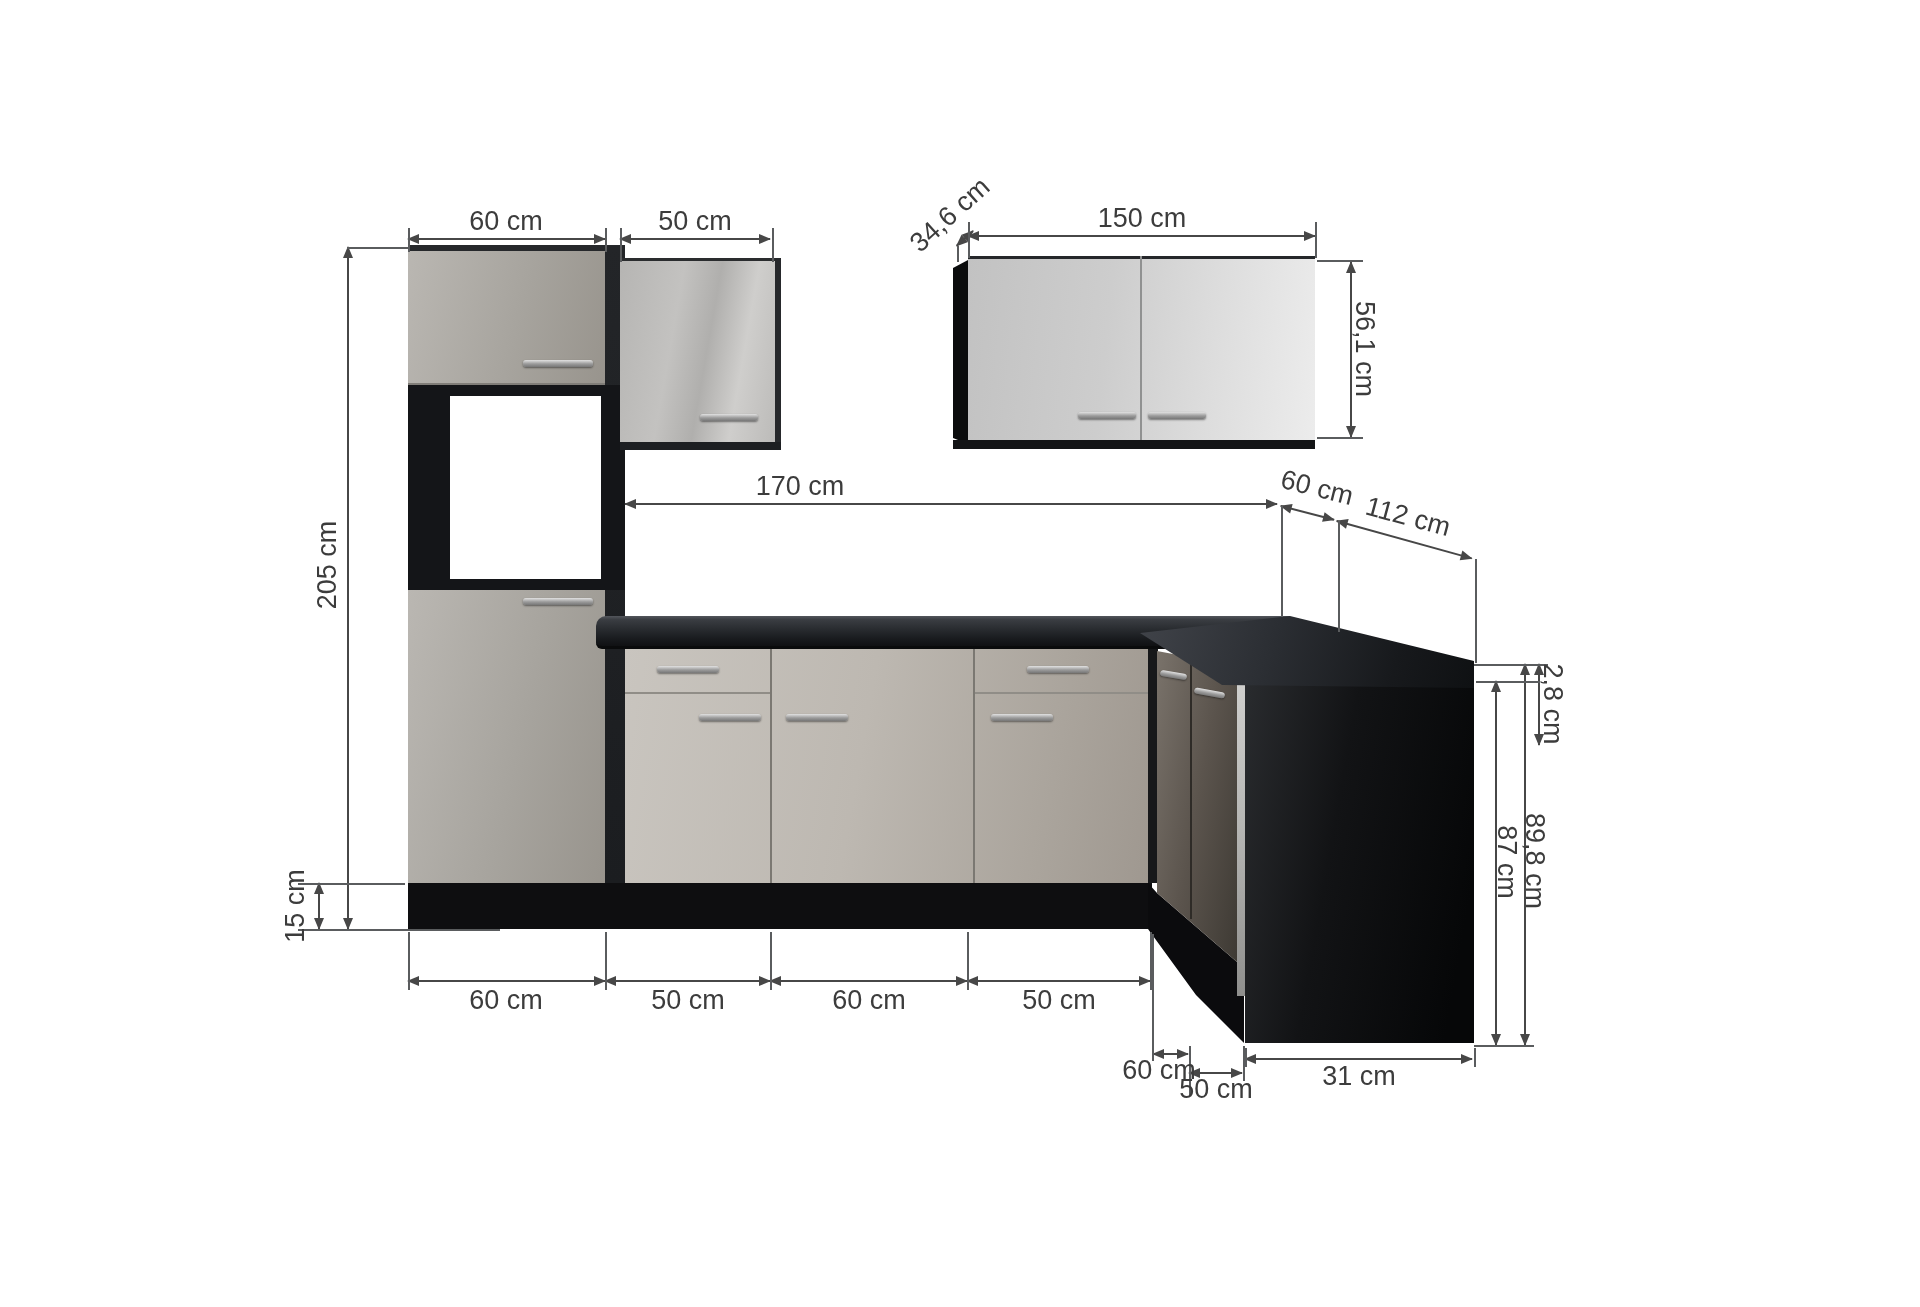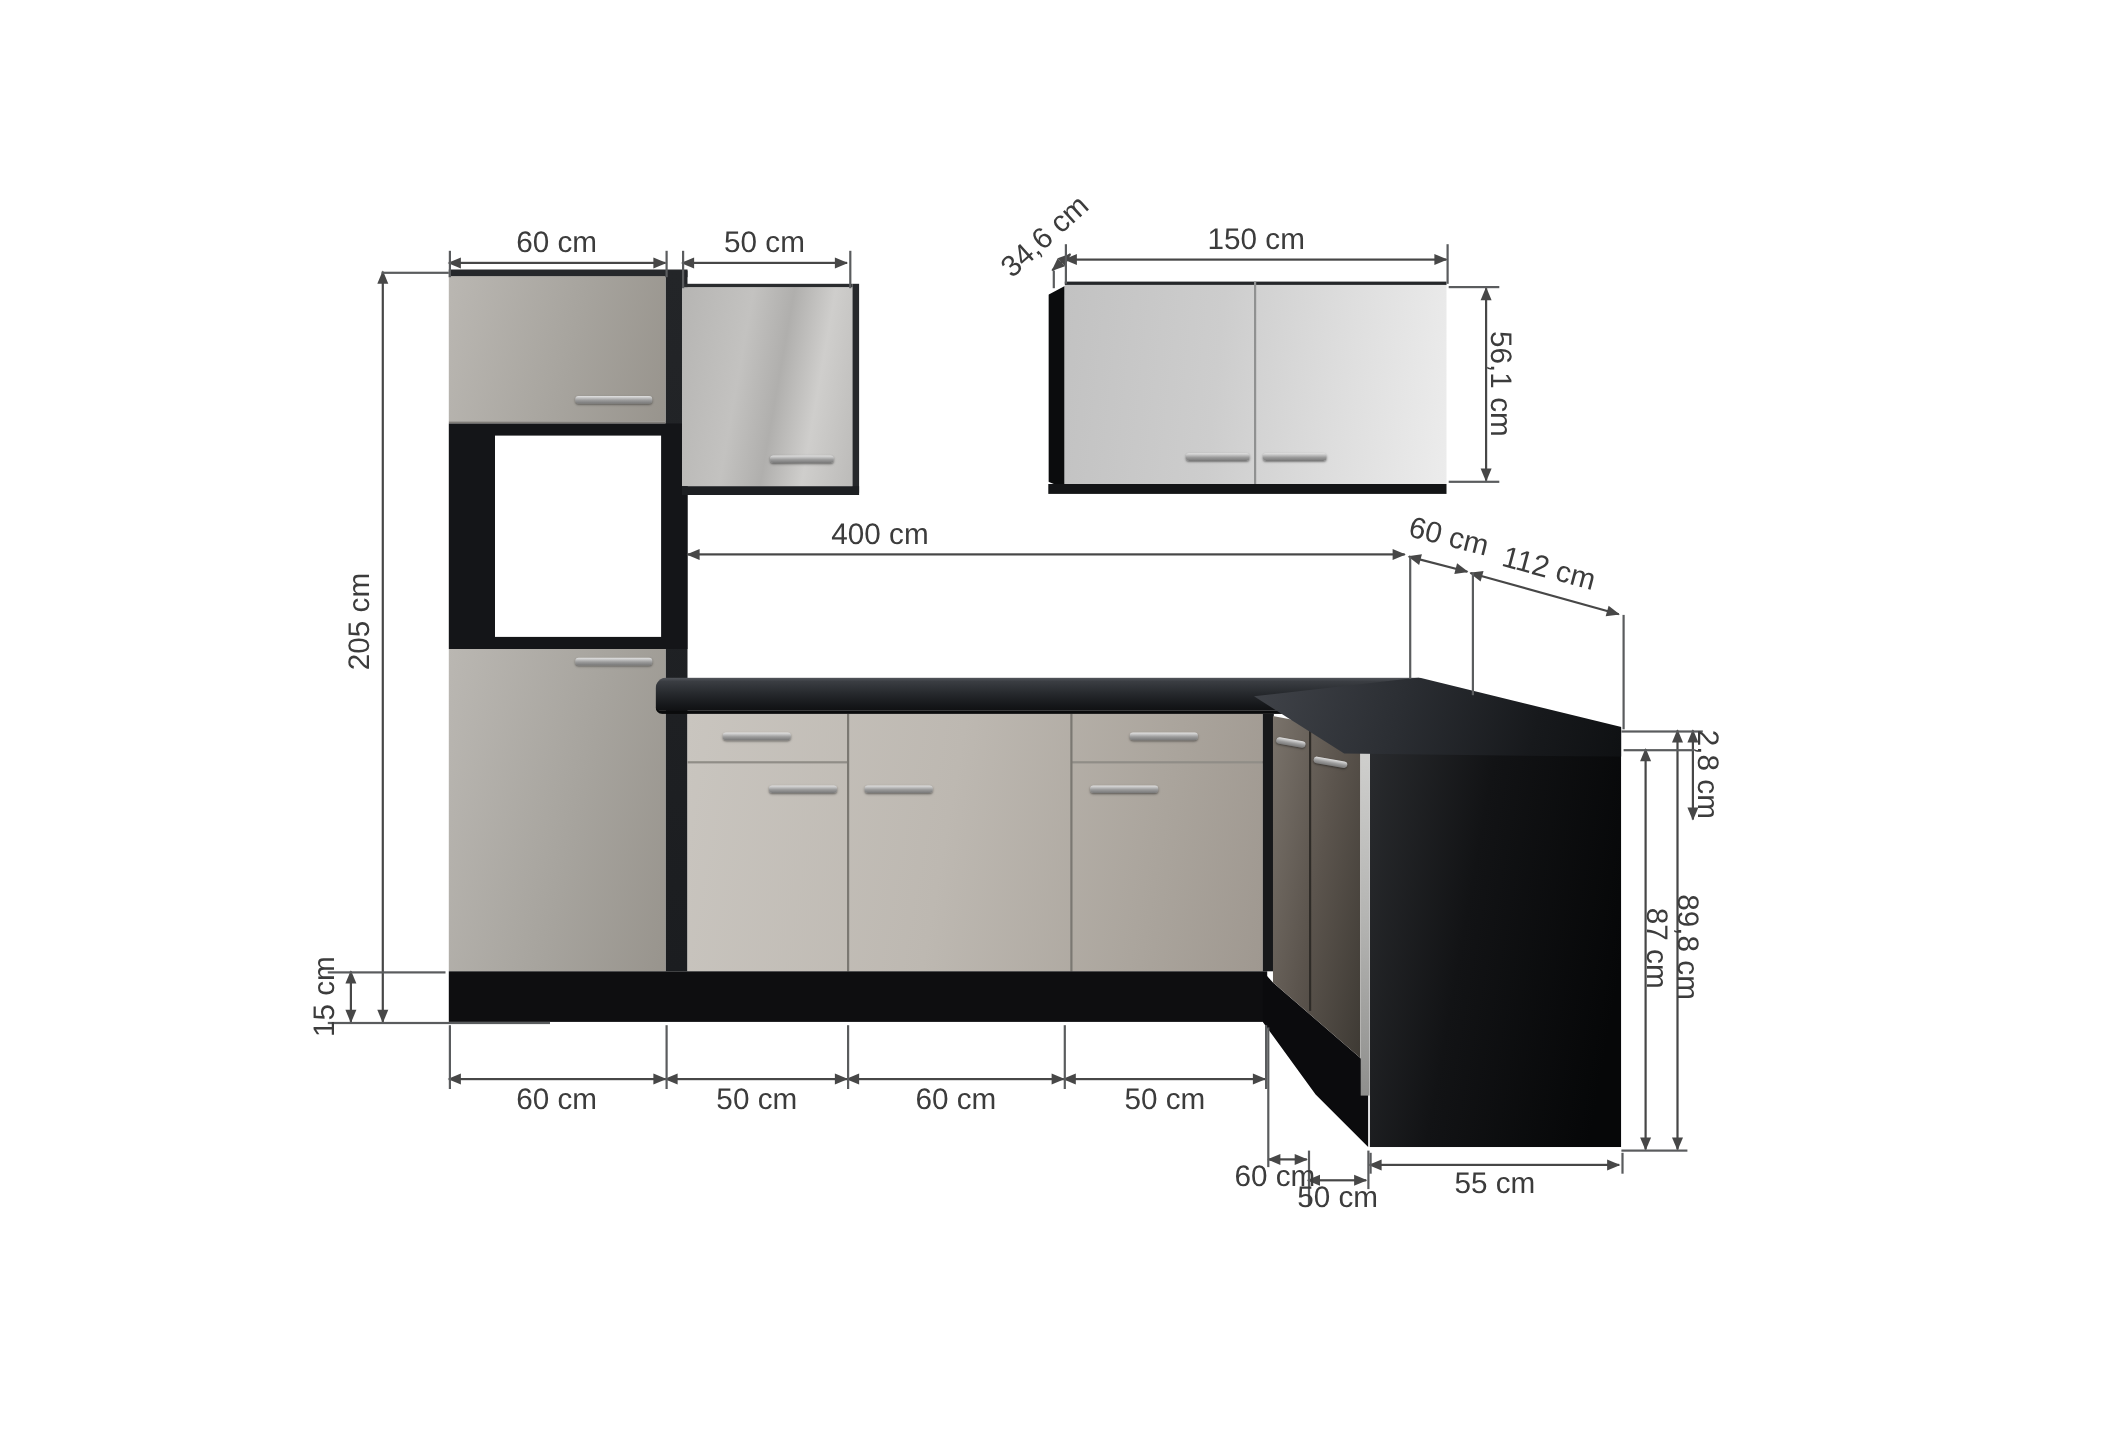--- a/index.html
+++ b/index.html
@@ -248,28 +248,28 @@
   <div class="tk v" style="left:1243px;top:1046px;height:35px;"></div>
   <div class="tk v" style="left:1245px;top:1048px;height:19px;"></div>
   <div class="tk v" style="left:1474px;top:1048px;height:19px;"></div>
 
   <div class="lbl" style="left:506px;top:221px;">60 cm</div>
   <div class="lbl" style="left:695px;top:221px;">50 cm</div>
   <div class="lbl rm42" style="left:950px;top:215px;">34,6 cm</div>
   <div class="lbl" style="left:1142px;top:218px;">150 cm</div>
   <div class="lbl r90" style="left:1364px;top:349px;">56,1 cm</div>
   <div class="lbl rm90" style="left:327px;top:565px;">205 cm</div>
-  <div class="lbl" style="left:800px;top:486px;">400 cm</div>
+  <div class="lbl" style="left:800px;top:486px;">170 cm</div>
   <div class="lbl r14" style="left:1317px;top:488px;">60 cm</div>
   <div class="lbl r15" style="left:1408px;top:517px;">112 cm</div>
   <div class="lbl r90" style="left:1552px;top:704px;">2,8 cm</div>
   <div class="lbl r90" style="left:1506px;top:862px;">87 cm</div>
   <div class="lbl r90" style="left:1534px;top:861px;">89,8 cm</div>
   <div class="lbl rm90" style="left:295px;top:906px;">15 cm</div>
   <div class="lbl" style="left:506px;top:1000px;">60 cm</div>
   <div class="lbl" style="left:688px;top:1000px;">50 cm</div>
   <div class="lbl" style="left:869px;top:1000px;">60 cm</div>
   <div class="lbl" style="left:1059px;top:1000px;">50 cm</div>
   <div class="lbl" style="left:1159px;top:1070px;">60 cm</div>
   <div class="lbl" style="left:1216px;top:1089px;">50 cm</div>
-  <div class="lbl" style="left:1359px;top:1076px;">55 cm</div>
+  <div class="lbl" style="left:1359px;top:1076px;">31 cm</div>
 
 </div>
 
 </body></html>

